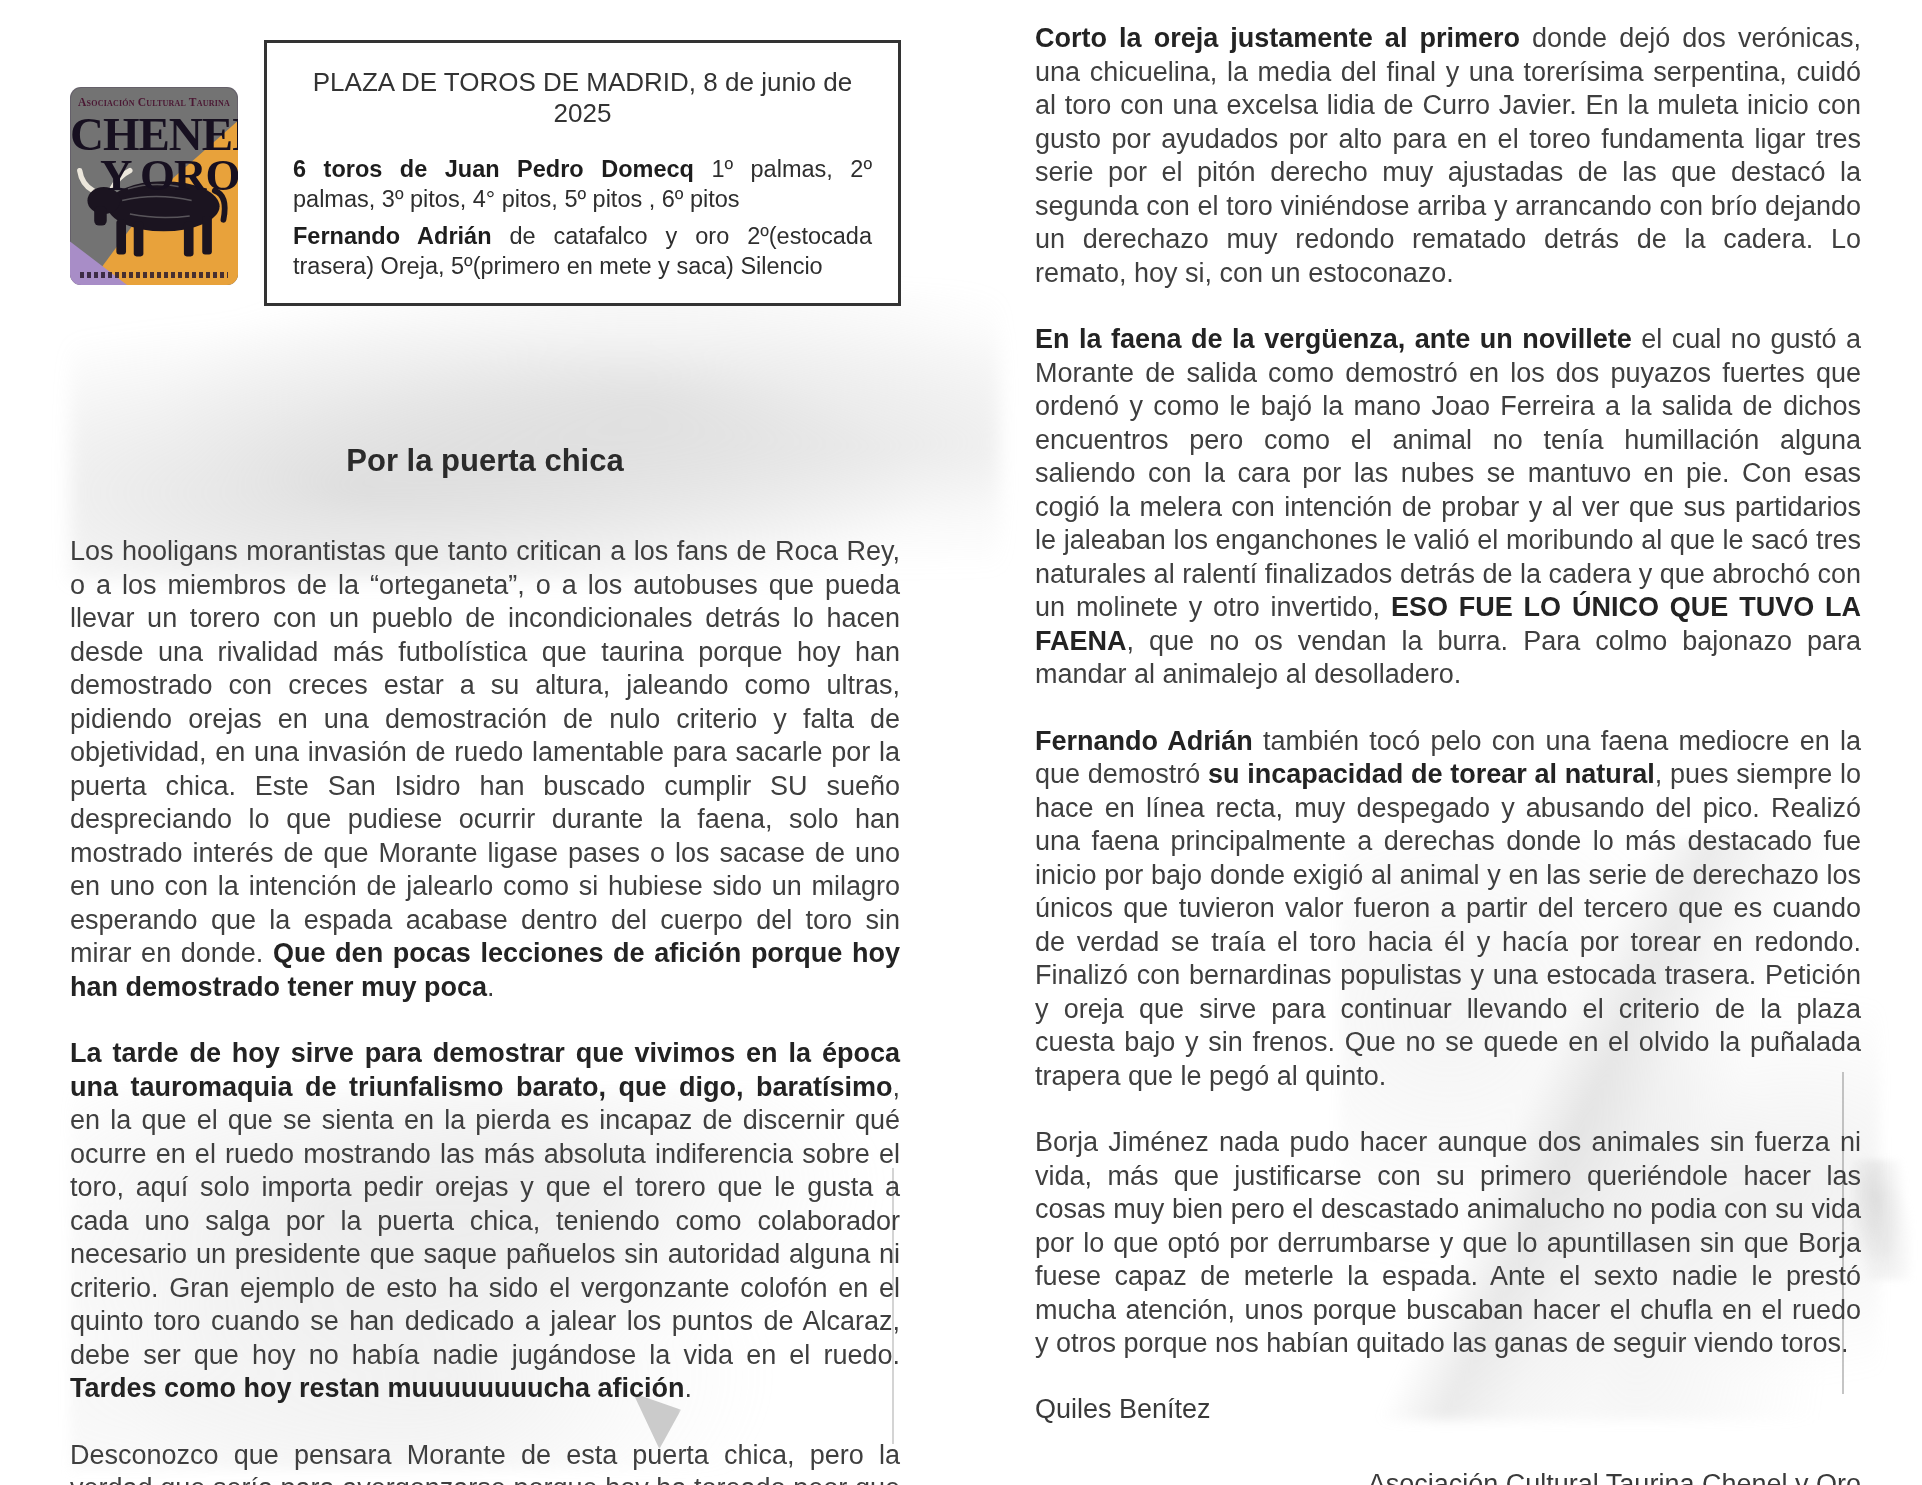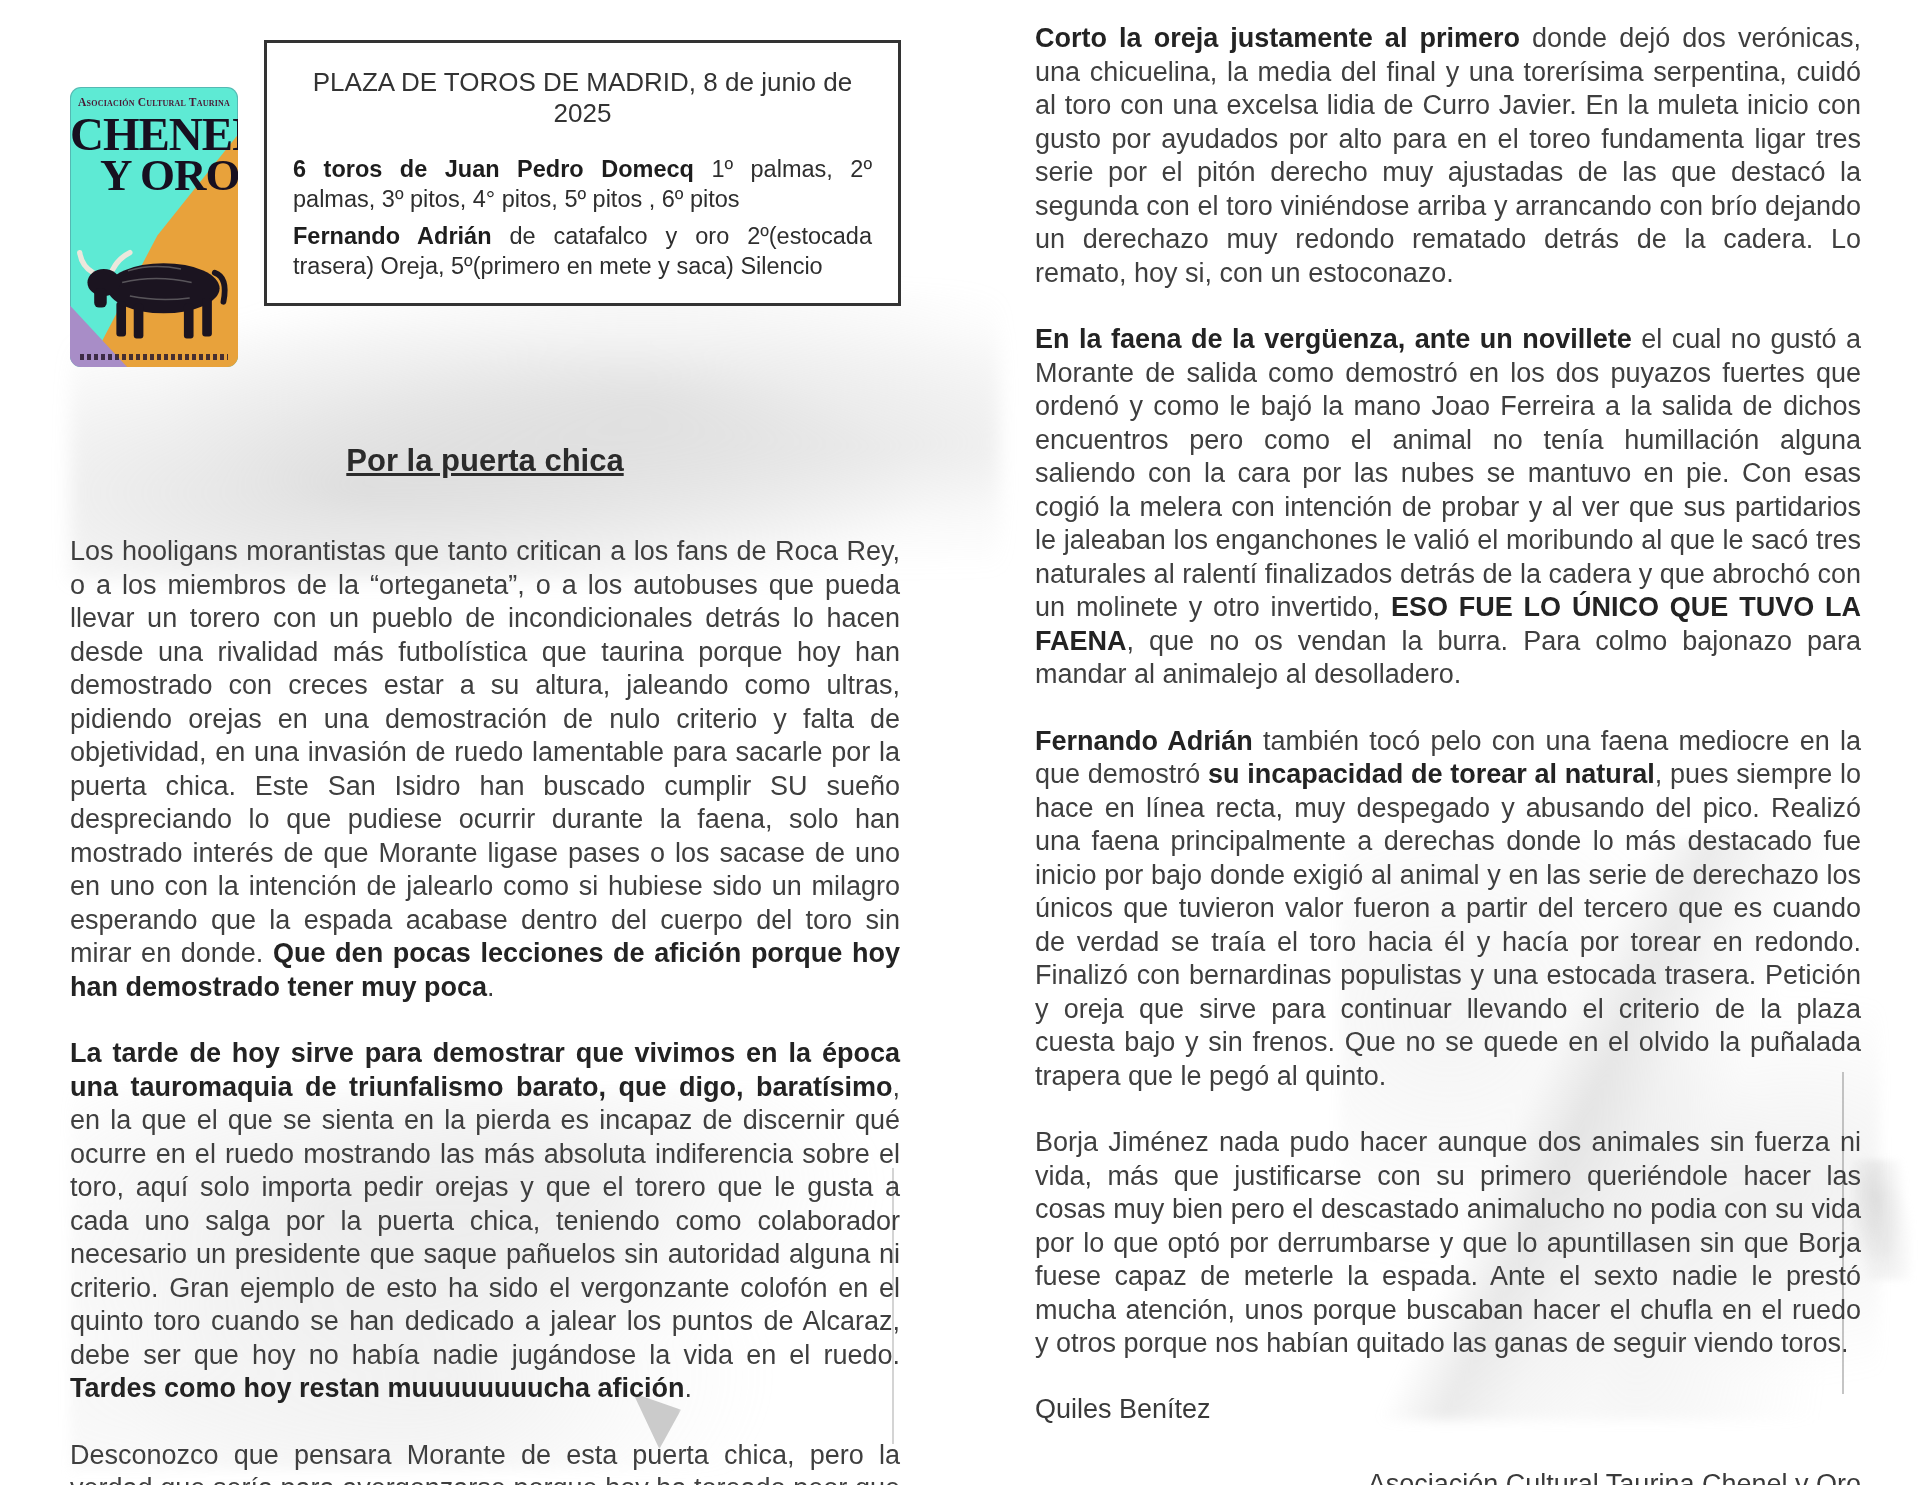--- a/index.html
+++ b/index.html
@@ -53,22 +53,22 @@
     filter:blur(3px);}
   
   .col{position:absolute;z-index:1;}
   .col-left{left:70px;top:37px;width:830px;}
   .col-right{left:1035px;top:22px;width:826px;}
   .para{margin:0 0 33px 0;text-align:justify;font-size:27px;line-height:33.5px;}
   .para b{color:#232323;}
   
   .header-row{position:relative;height:322px;}
   .logo{
-    position:absolute;left:0;top:50px;width:168px;height:280px;
-    background:#5eead4;border-radius:11px;overflow:hidden;
+    position:absolute;left:0;top:50px;width:168px;height:198px;
+    background:#737373;border-radius:11px;overflow:hidden;
     box-shadow:0 0 0 1px rgba(60,40,80,.25) inset;
   }
   .logo-orange{
     position:absolute;inset:0;background:#e8a23b;
     clip-path:polygon(100% 17%,100% 100%,11% 100%,52% 53%);
   }
   .logo-purple-wedge{
     position:absolute;left:0;bottom:0;width:34%;height:22%;
     background:#a88dc7;clip-path:polygon(0 0,100% 100%,0 100%);
   }
@@ -101,21 +101,21 @@
   .cartel-header{
     text-align:center;font-size:26px;color:#333333;margin-bottom:26px;
   }
   .cartel-entries .para{
     margin:8px;font-size:23.5px;line-height:29.5px;color:#2e2e2e;
   }
   .cartel-entries .para b{color:#1d1d1d;}
   
   .article-title{
     margin:84px 0 56px 0;text-align:center;
-    font-size:31px;font-weight:bold;color:#2b2b2b;text-decoration:underline;
+    font-size:31px;font-weight:bold;color:#2b2b2b;
   }
   .signature{text-align:left;font-size:27px;color:#3a3a3a;}
   .signature-org{margin-top:44px;text-align:right;font-size:27px;color:#3a3a3a;}
 </style>
 </head>
 <body>
 
 <div class="wm wm-topleft"></div>
 <div class="wm wm-midleft"></div>
 <div class="wm wm-triangle"></div>

